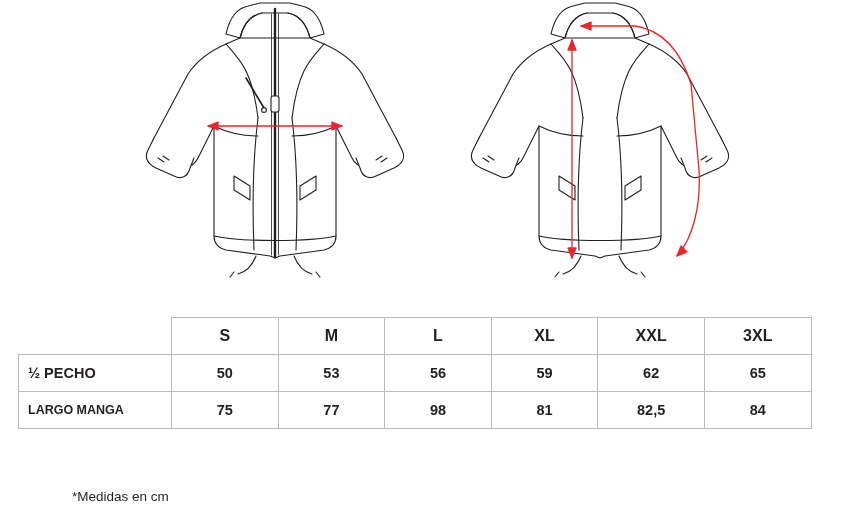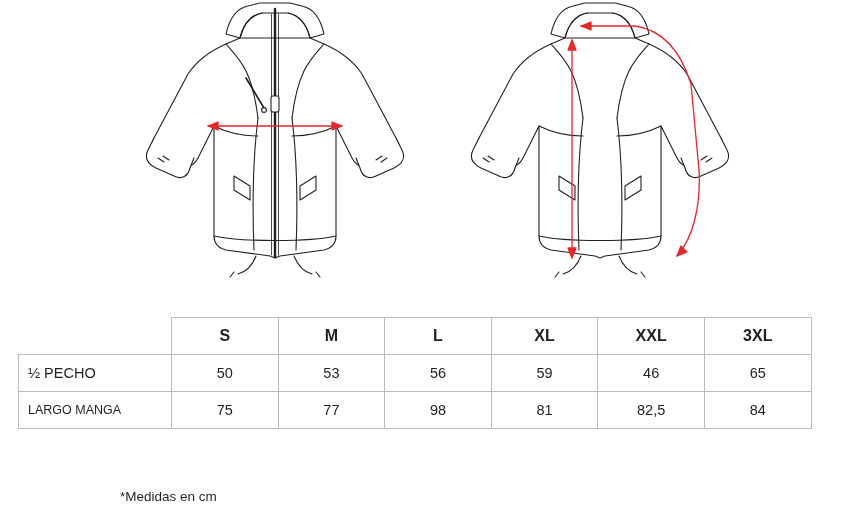--- a/index.html
+++ b/index.html
@@ -52,21 +52,21 @@
     border-collapse: collapse;
     width: 793px;
     table-layout: fixed;
   }
   table.size-chart th,
   table.size-chart td {
     border: 1px solid #b9bcbe;
     height: 34px;
     text-align: center;
     vertical-align: middle;
-    font-weight: normal;
+    font-weight: bold;
     font-size: 14.5px;
     color: #231f20;
   }
   table.size-chart th.corner {
     border-left: none;
     border-top: none;
   }
   table.size-chart thead th.sz {
     font-weight: bold;
     font-size: 16px;
@@ -92,21 +92,21 @@
 
   
   .notes {
     position: absolute;
     left: 72px;
     top: 487px;
     font-size: 13.5px;
     line-height: 19px;
     color: #231f20;
   }
-  .notes div { white-space: nowrap; margin-left: 48px; }
+  .notes div { white-space: nowrap; }
 </style>
 </head>
 <body>
 
 <div id="sheet">
 
   <div class="garments">
 
     <div class="front-wrap">
       <svg class="garment-svg" width="290" height="290" viewBox="0 0 290 290" fill="none" stroke="#231f20" stroke-width="1.1" stroke-linejoin="round" stroke-linecap="round">
@@ -229,21 +229,21 @@
           <th class="sz">3XL</th>
         </tr>
       </thead>
       <tbody>
         <tr>
           <td class="rowlabel">½ PECHO</td>
           <td>50</td>
           <td>53</td>
           <td>56</td>
           <td>59</td>
-          <td>46</td>
+          <td>62</td>
           <td>65</td>
         </tr>
         <tr>
           <td class="rowlabel small">LARGO MANGA</td>
           <td>75</td>
           <td>77</td>
           <td>98</td>
           <td>81</td>
           <td>82,5</td>
           <td>84</td>

